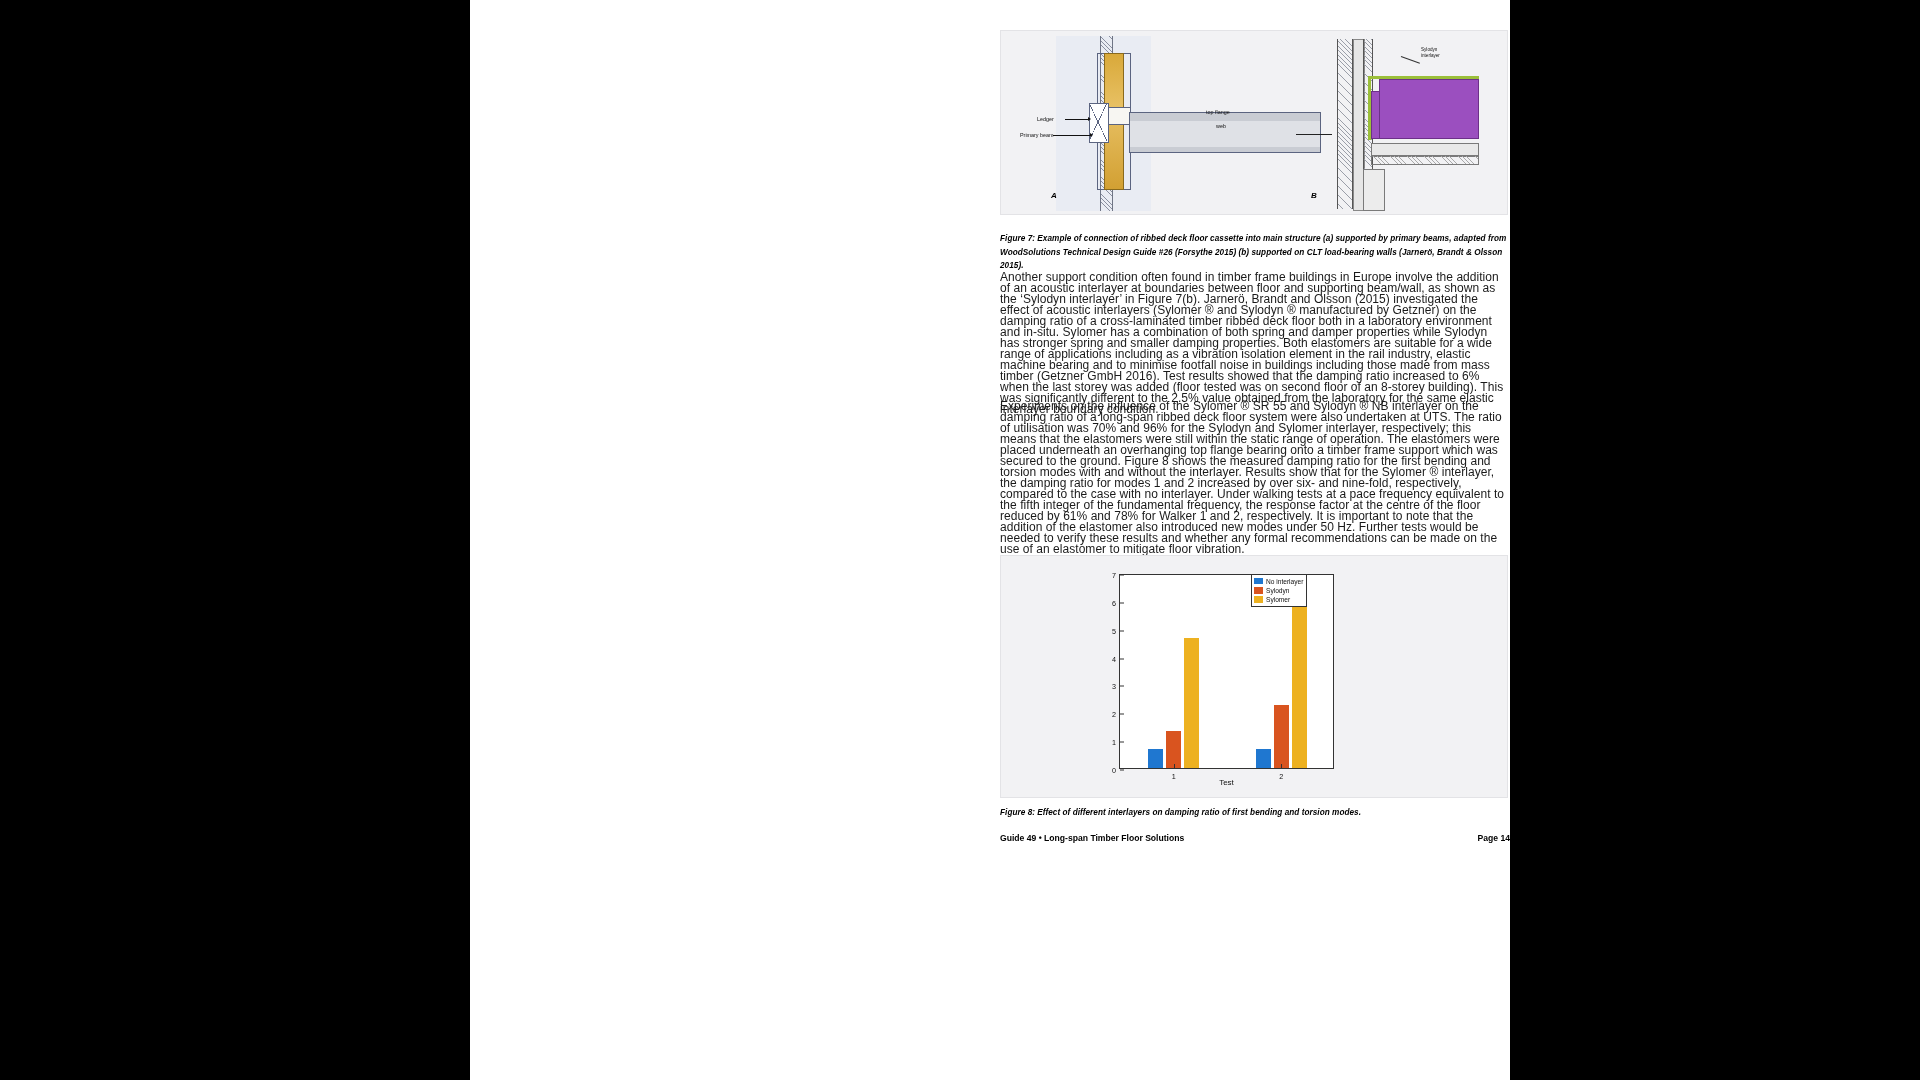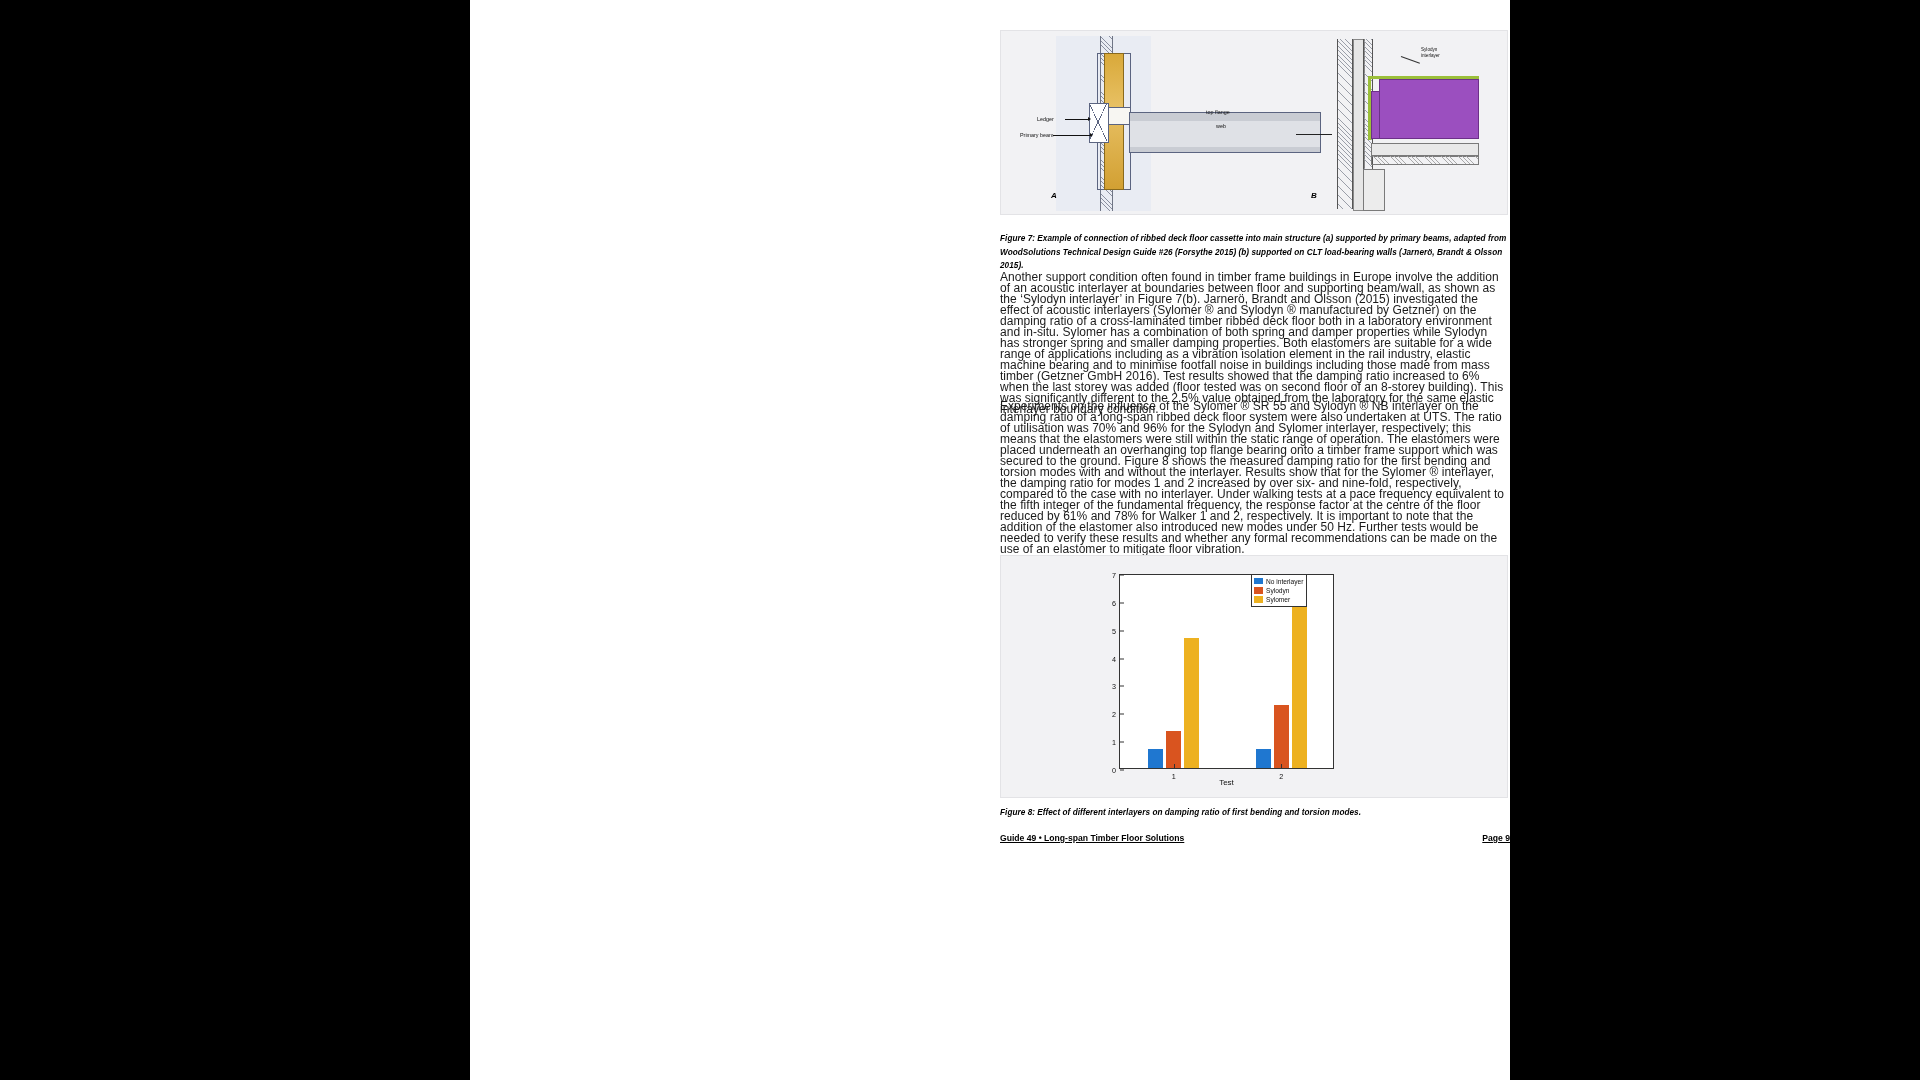--- a/index.html
+++ b/index.html
@@ -67,21 +67,20 @@
     background: #f2f2f4;
     border: 1px solid #e3e3e6;
     box-sizing: border-box;
   }
   .footer {
     position: absolute;
     top: 833px;
     font-size: 8.6px;
     font-weight: bold;
     color: #000;
-    text-decoration: underline;
   }
   #footer-left { left: 0px; }
   #footer-right { right: 0px; }
 
   
   .f7 { position: absolute; }
   #f7-leftpanel {
     left: 55px; top: 5px; width: 95px; height: 175px;
     background: #e9ecf3;
   }
@@ -429,15 +428,15 @@
           <div class="legend-row">
             <span class="legend-swatch" style="background: rgb(237, 177, 32);"></span>
             <span>Sylomer</span>
           </div>
         </div>
     </div>
 
     <div class="fig-caption" id="fig8-caption">Figure 8: Effect of different interlayers on damping ratio of first bending and torsion modes.</div>
 
     <div class="footer" id="footer-left">Guide 49 • Long-span Timber Floor Solutions</div>
-    <div class="footer" id="footer-right">Page 9</div>
+    <div class="footer" id="footer-right">Page 14</div>
   </div>
 </div>
 
 </body></html>

